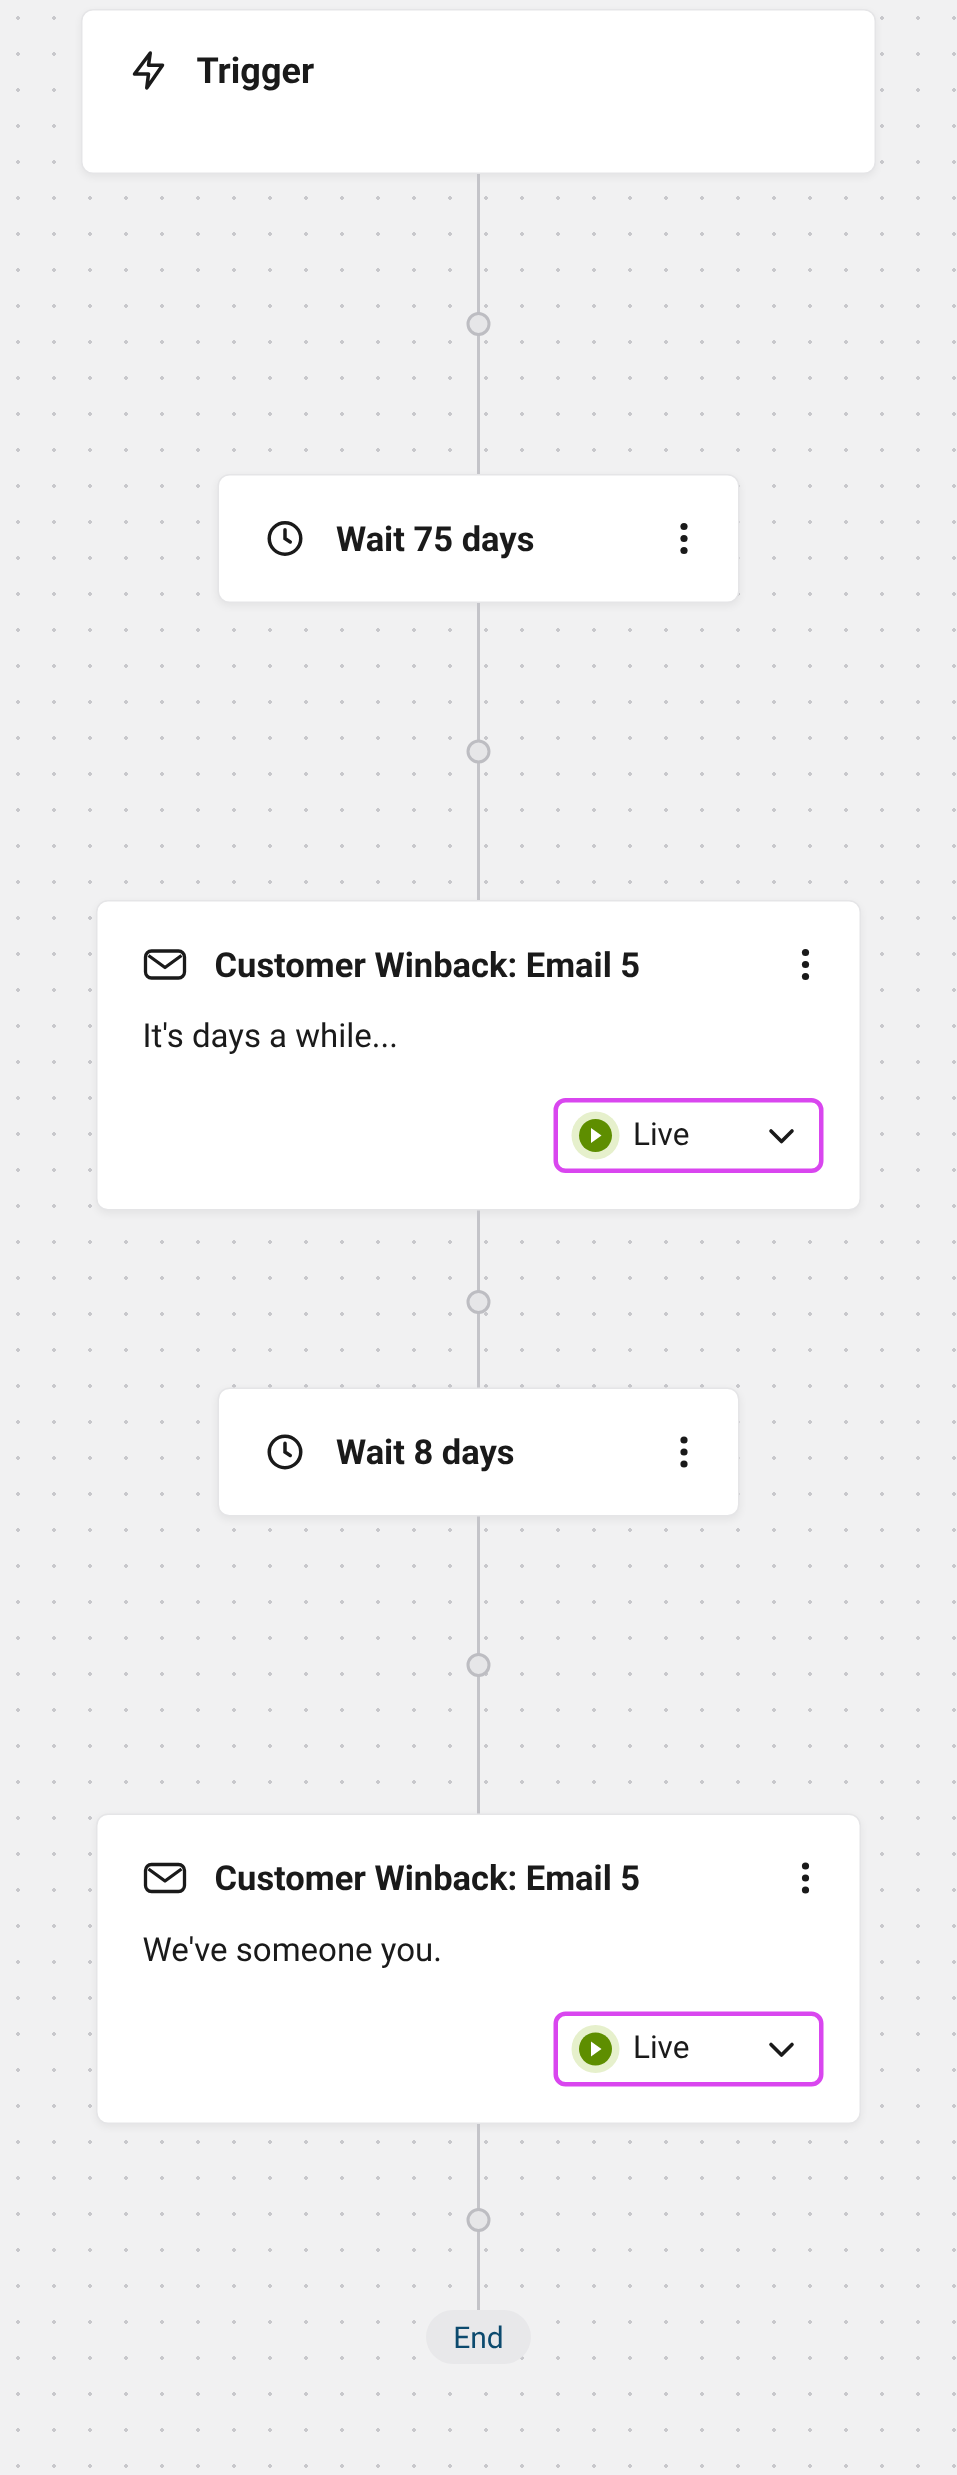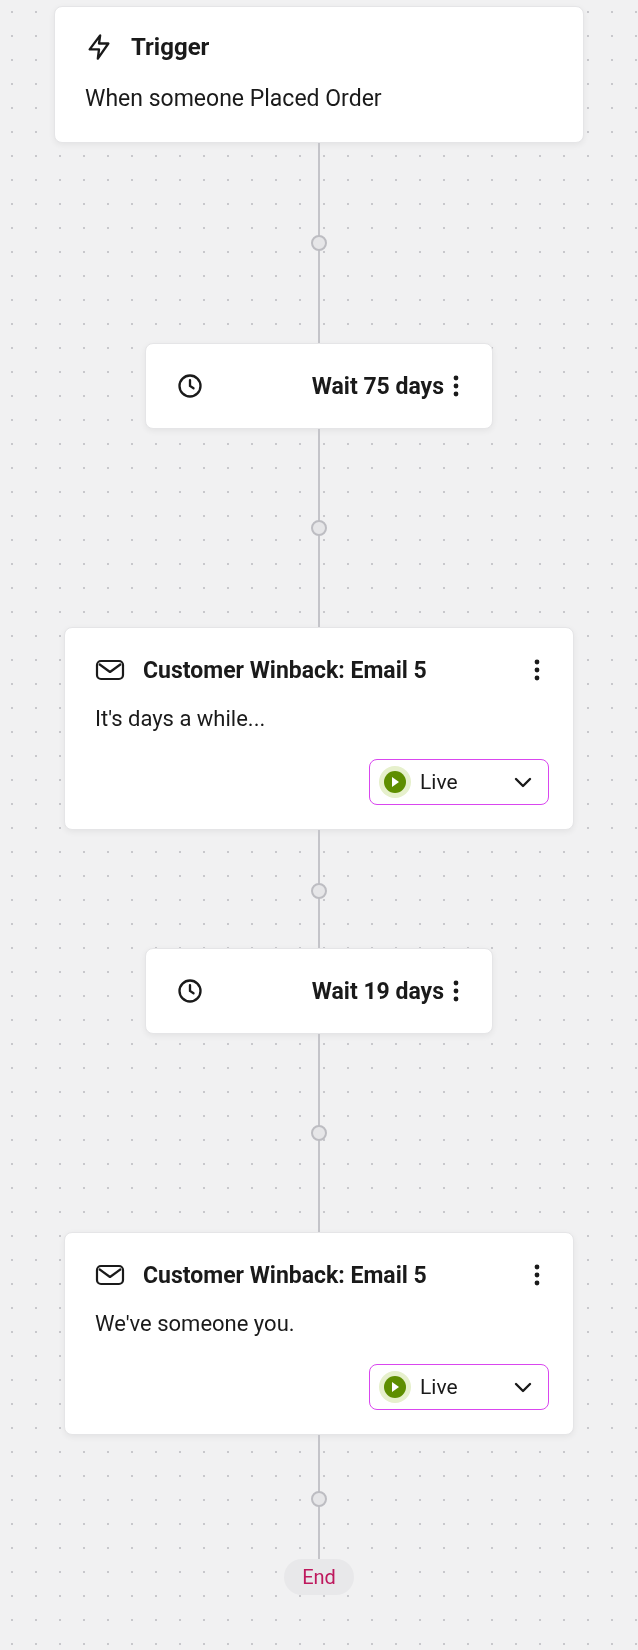--- a/index.html
+++ b/index.html
@@ -89,21 +89,20 @@
 
   
   .icon-lightning svg{width:28px;height:28px;display:block;}
 
   
   .wait-card{
     width:348px;
     padding:26px 24px 26px 30px;
     display:flex;
     align-items:center;
-    text-align:right;
   }
   .wait-card .clock{flex:0 0 auto;margin-right:20px;}
   .wait-card .clock svg{width:28px;height:28px;display:block;}
   .wait-card .label{
     flex:1 1 auto;
     font-weight:700;
     font-size:23px;
   }
   .kebab{
     flex:0 0 auto;
@@ -143,21 +142,21 @@
   }
   .email-footer{
     margin-top:28px;
     display:flex;
     justify-content:flex-end;
   }
   .status-select{
     display:flex;
     align-items:center;
     gap:14px;
-    border:1px solid #d946ef;
+    border:3px solid #d946ef;
     border-radius:8px;
     padding:10px 16px 10px 14px;
     cursor:pointer;
     min-width:180px;
   }
   .status-dot{
     width:22px;height:22px;border-radius:50%;
     background:var(--green);
     box-shadow:0 0 0 5px var(--green-halo);
     position:relative;
@@ -174,40 +173,39 @@
   }
   .status-label{
     flex:1 1 auto;
     font-size:21px;
   }
   .status-chevron svg{width:18px;height:12px;display:block;}
 
   
   .end-pill{
     background:var(--pill-bg);
-    color:#be185d;
+    color:#0c4a6e;
     font-size:20px;
     padding:6px 18px;
     border-radius:999px;
     margin-bottom:-10px;
   }
 </style>
 </head>
 <body>
 
 <div class="card trigger-card">
   <div class="trigger-head">
     <span class="icon-lightning">
       <svg viewBox="0 0 24 24" fill="none" stroke="#1a1a1a" stroke-width="2" stroke-linejoin="round" stroke-linecap="round">
         <path d="M13 2 L4 14 H12 L11 22 L20 9 H12 Z"></path>
       </svg>
     </span>
     <span class="label">Trigger</span>
   </div>
-  <div class="trigger-desc">When someone Placed Order</div>
 </div>
 
 <div class="connector" style="height:200px;">
   <div class="node" style="top:50%;"></div>
 </div>
 
 <div class="card wait-card">
   <span class="clock">
     <svg viewBox="0 0 24 24" fill="none" stroke="#1a1a1a" stroke-width="2" stroke-linecap="round">
       <circle cx="12" cy="12" r="9"></circle>
@@ -263,21 +261,21 @@
   <div class="node" style="top:52%;"></div>
 </div>
 
 <div class="card wait-card">
   <span class="clock">
     <svg viewBox="0 0 24 24" fill="none" stroke="#1a1a1a" stroke-width="2" stroke-linecap="round">
       <circle cx="12" cy="12" r="9"></circle>
         <path d="M12 7v5l3 2"></path>
     </svg>
   </span>
-  <span class="label">Wait 19 days</span>
+  <span class="label">Wait 8 days</span>
   <span class="kebab">
     <svg viewBox="0 0 6 24">
         <circle cx="3" cy="4" r="2.4" fill="#1a1a1a"></circle>
         <circle cx="3" cy="12" r="2.4" fill="#1a1a1a"></circle>
         <circle cx="3" cy="20" r="2.4" fill="#1a1a1a"></circle>
       </svg>
   </span>
 </div>
 
 <div class="connector" style="height:198px;">

